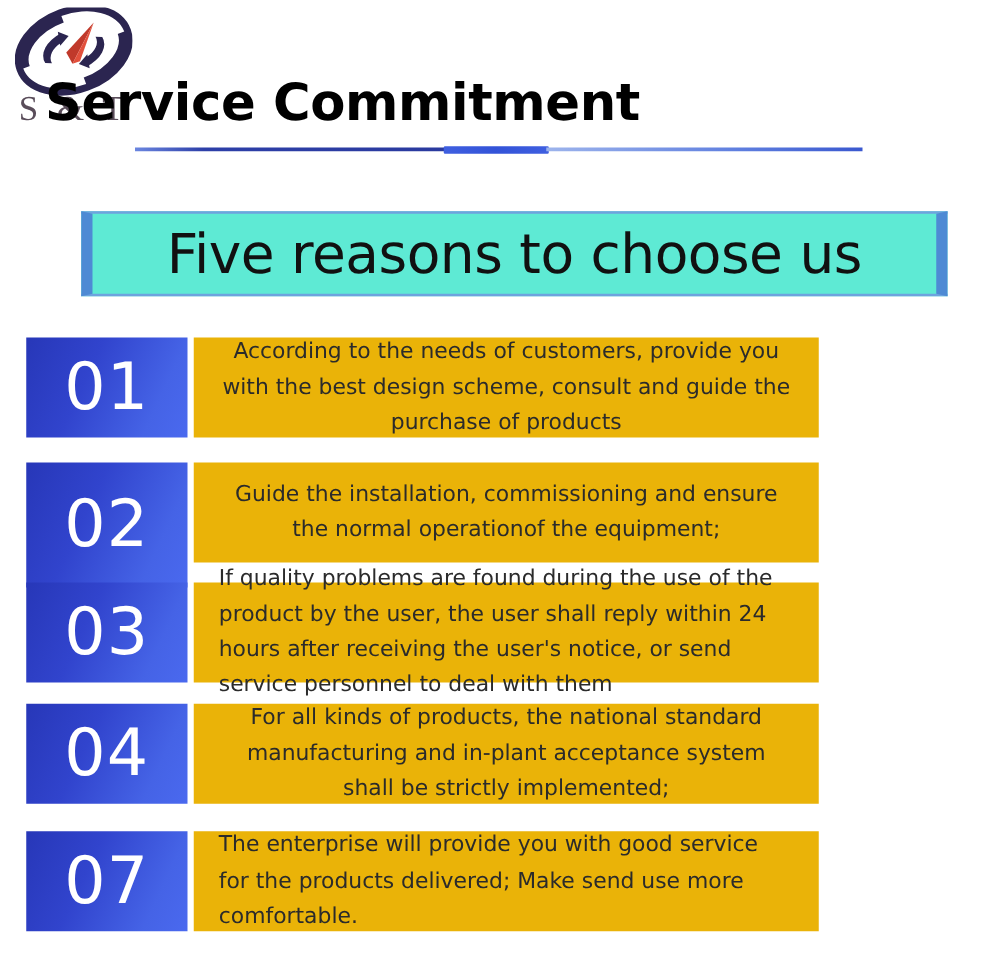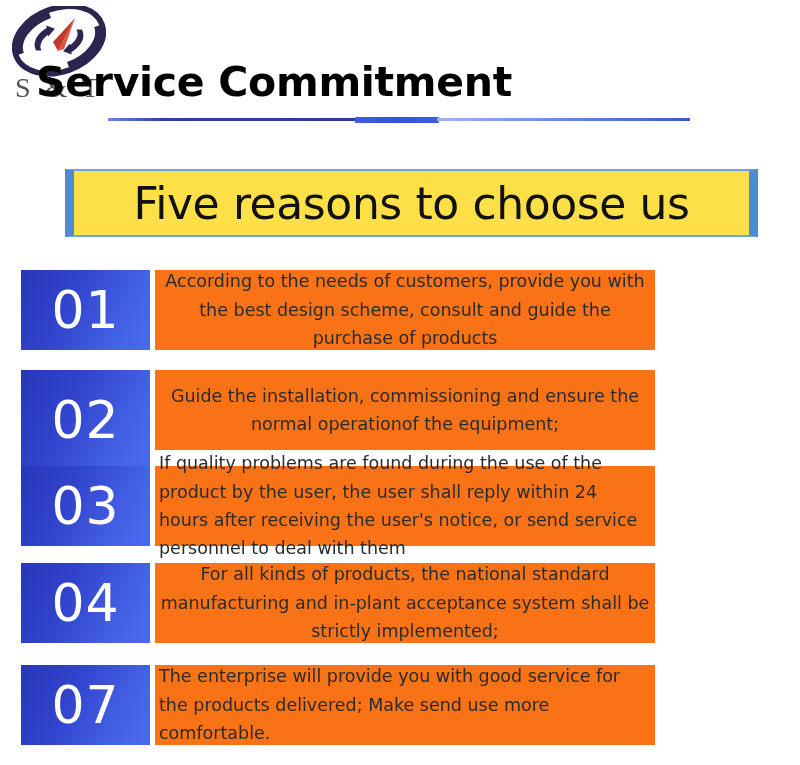--- a/index.html
+++ b/index.html
@@ -98,21 +98,21 @@
     position: absolute;
     left: 65px;
     top: 169px;
     width: 693px;
     height: 68px;
     box-sizing: border-box;
     border-left: 9px solid #4e8ad4;
     border-right: 9px solid #4e8ad4;
     border-top: 2px solid #6ea3de;
     border-bottom: 2px solid #6ea3de;
-    background: #fde047;
+    background: #5eead4;
   }
   #banner-text {
     position: absolute;
     left: 0;
     top: 0;
     width: 675px;
     height: 64px;
     display: flex;
     align-items: center;
     justify-content: center;
@@ -146,25 +146,25 @@
     background: linear-gradient(115deg, #2737b8 0%, #3144cd 38%, #4563e6 78%, #4a69ef 100%);
     color: #ffffff;
     font-size: 52px;
     font-weight: normal;
     letter-spacing: 1px;
   }
   .reason-panel {
     position: absolute;
     left: 155px;
     width: 500px;
-    background: #f97316;
+    background: #eab308;
     display: flex;
     align-items: center;
     box-sizing: border-box;
-    padding: 0 4px;
+    padding: 0 20px;
   }
   .reason-text {
     width: 100%;
     text-align: center;
     color: #2b2b2b;
     font-size: 17.5px;
     line-height: 1.62;
   }
 </style>
 </head>

